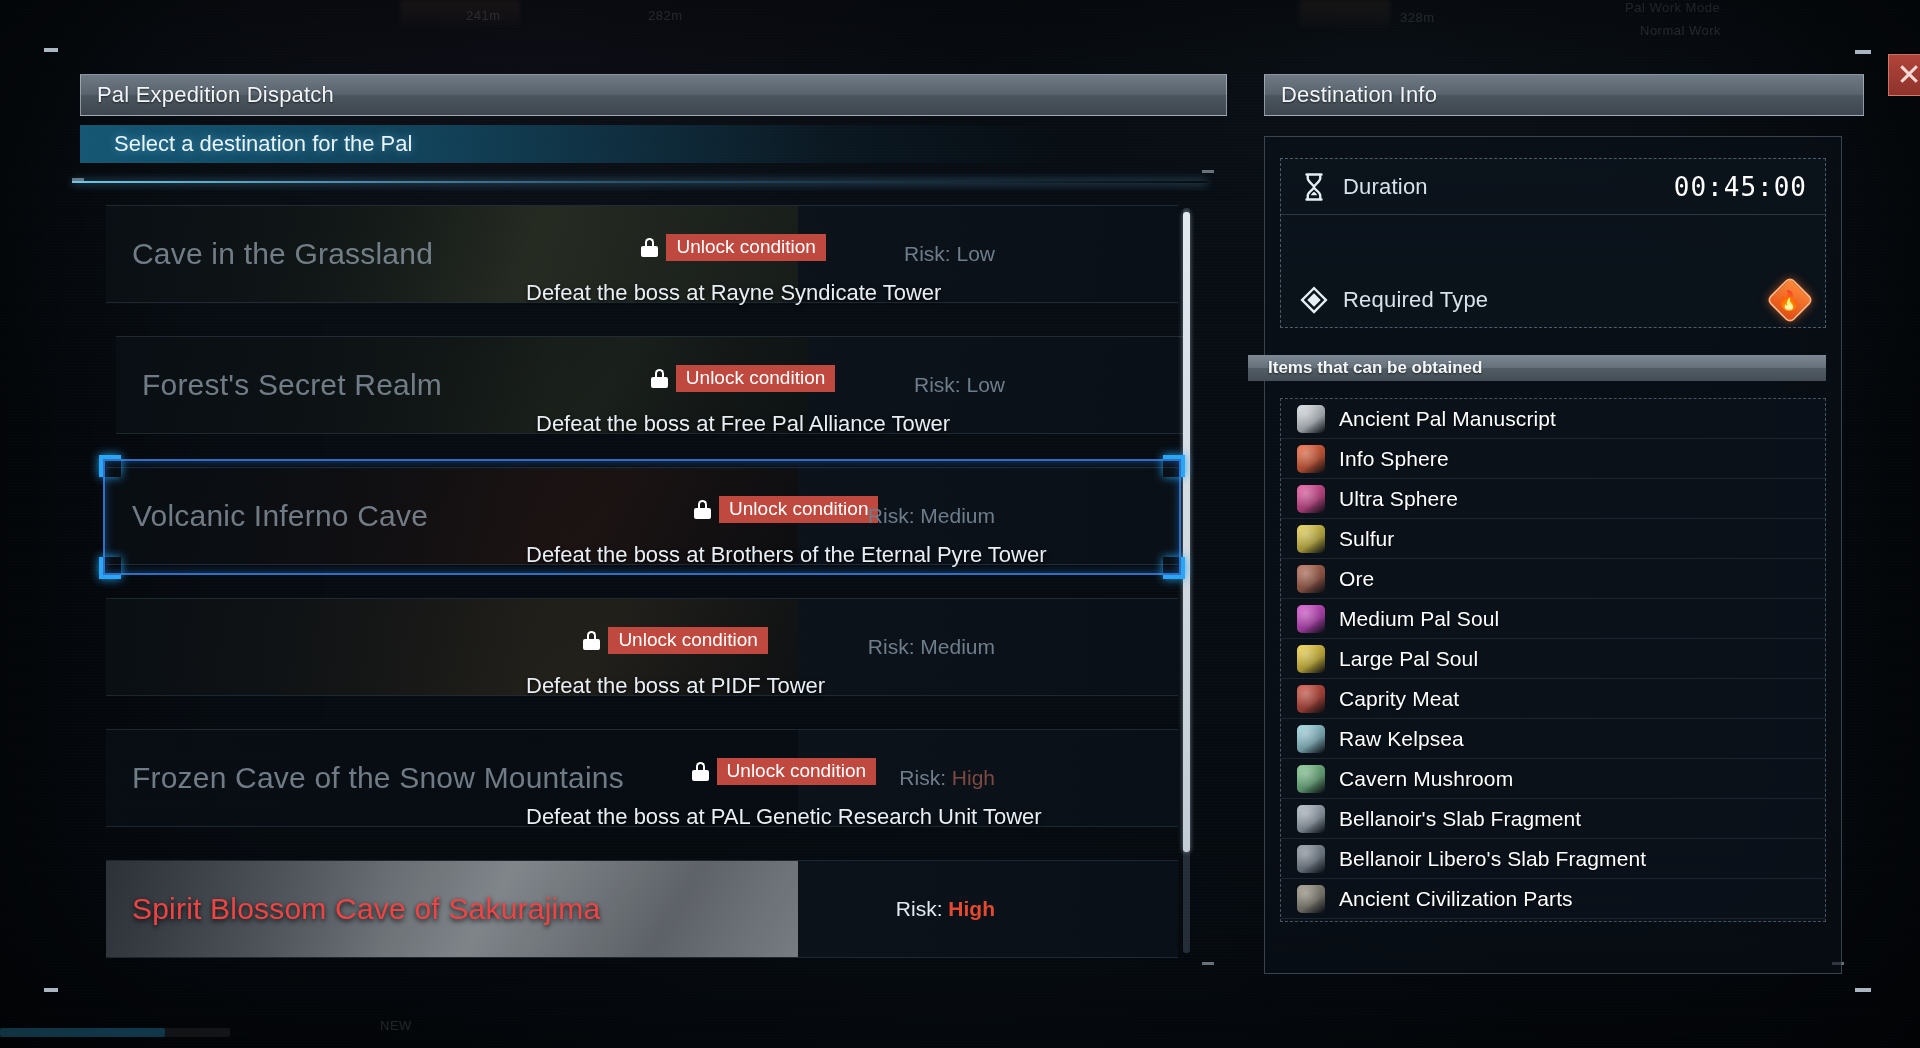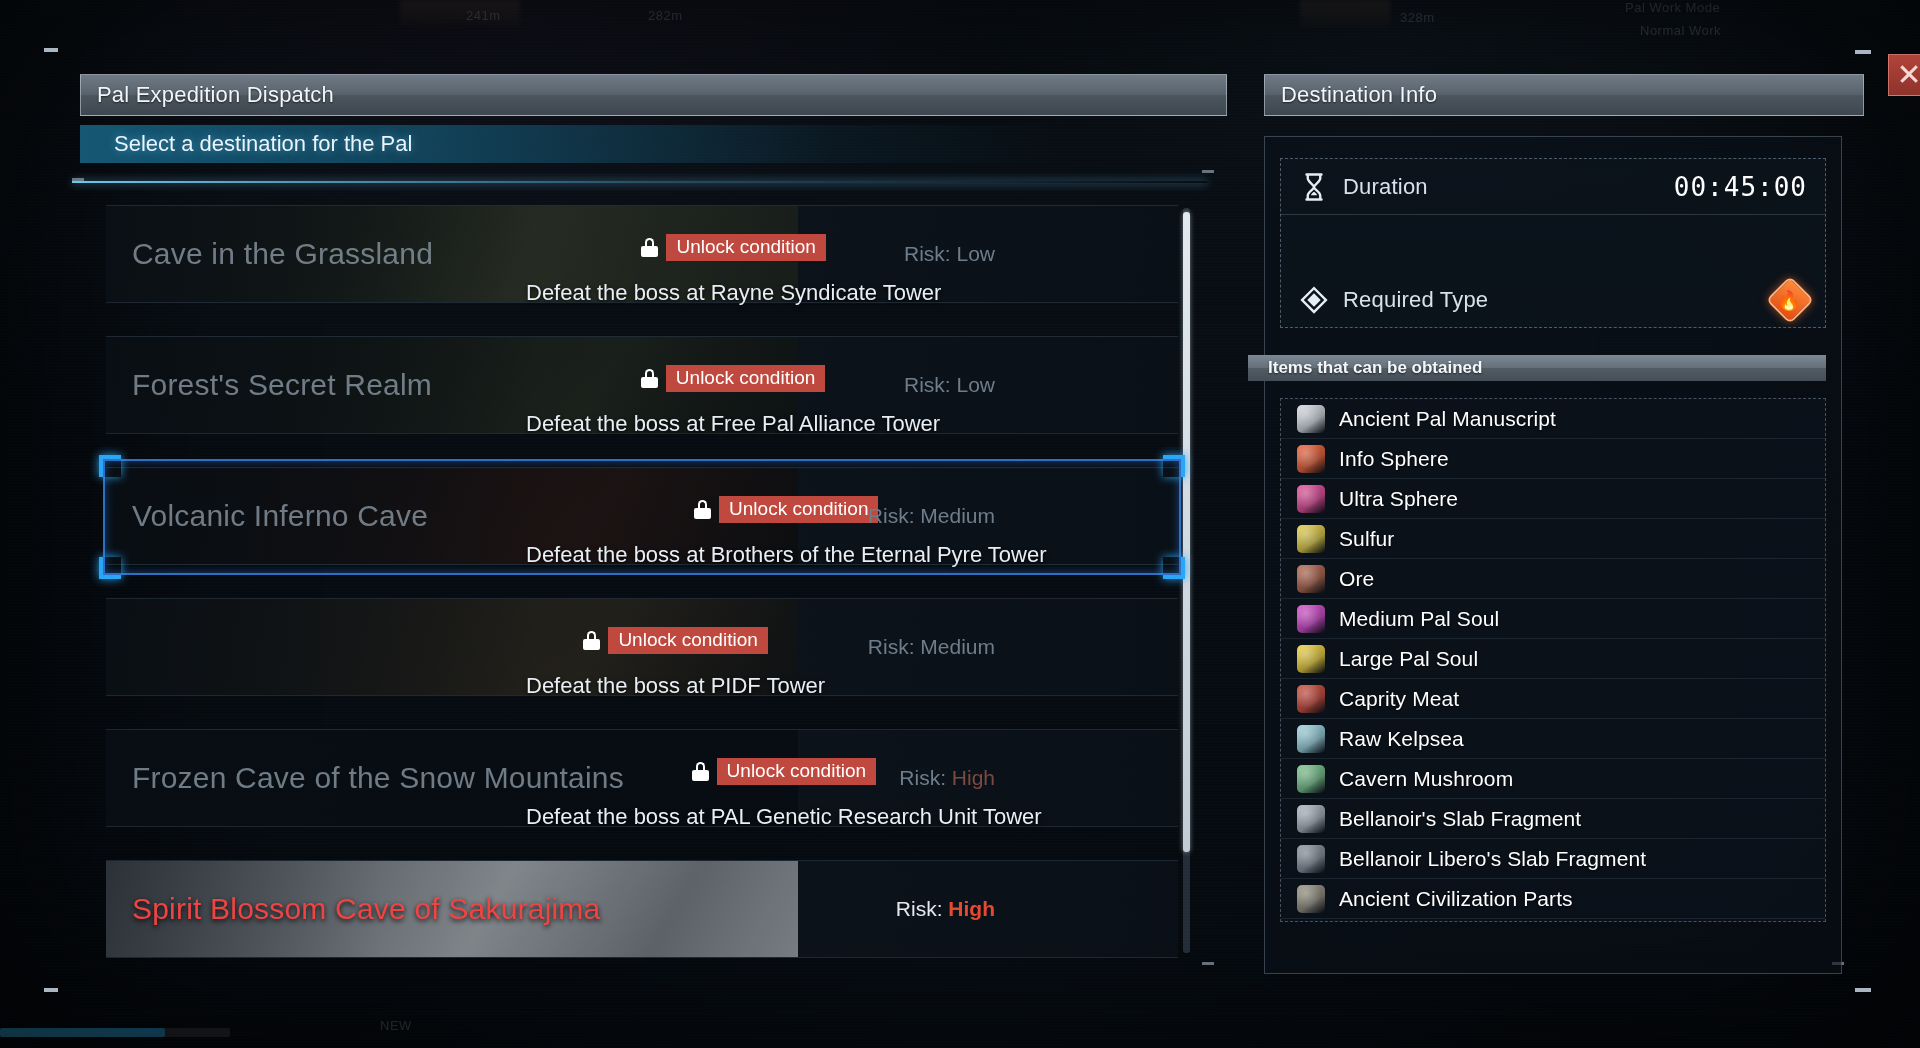--- a/index.html
+++ b/index.html
@@ -309,21 +309,21 @@
               <span class="body"></span>
             </span>
             <span class="unlock-pill">Unlock condition</span>
           </div>
           <div class="unlock-detail">Defeat the boss at Rayne Syndicate Tower</div>
         </div>
         <div class="risk locked"><span>Risk: </span><span class="val low">Low</span></div>
         <div class="row-sep" style="left: 0px; top: -1px; width: 1072px;"></div>
         <div class="row-sep" style="left: 0px; bottom: -1px; width: 1072px;"></div>
       </div>
-      <div class="dest-row" style="left: 106px; top: 337px; width: 1072px;">
+      <div class="dest-row" style="left: 116px; top: 337px; width: 1072px;">
         <div class="dest-thumb">
           <div class="img" style="background: linear-gradient(120deg, rgb(38, 48, 31) 0%, rgb(58, 74, 44) 40%, rgb(93, 111, 62) 70%, rgb(44, 54, 34) 100%); filter: brightness(0.45) saturate(0.7);"></div>
           <div class="shade"></div>
         </div>
         <div class="dest-right"></div>
         <div class="dest-name locked">Forest's Secret Realm</div>
         <div class="unlock-wrap">
           <div class="unlock-badge">
             <span class="lock-ico">
               <span class="shackle"></span>

